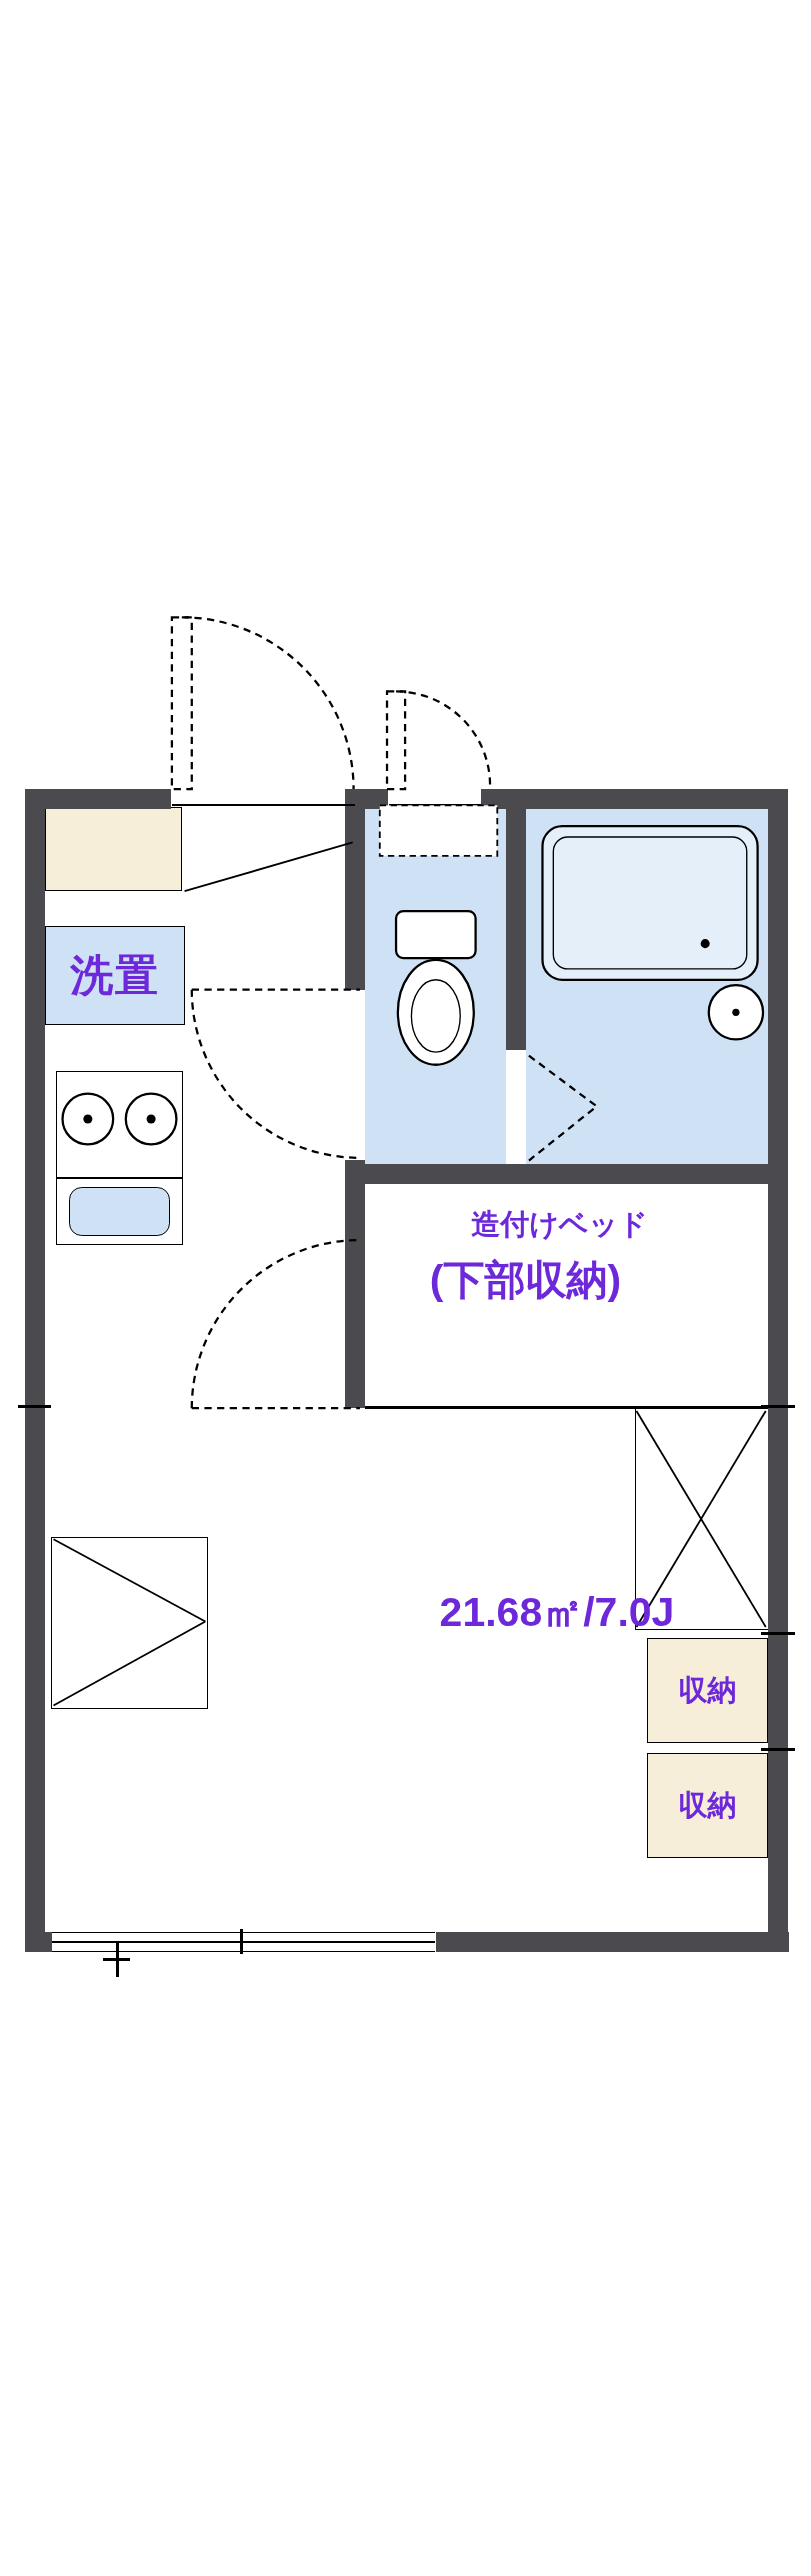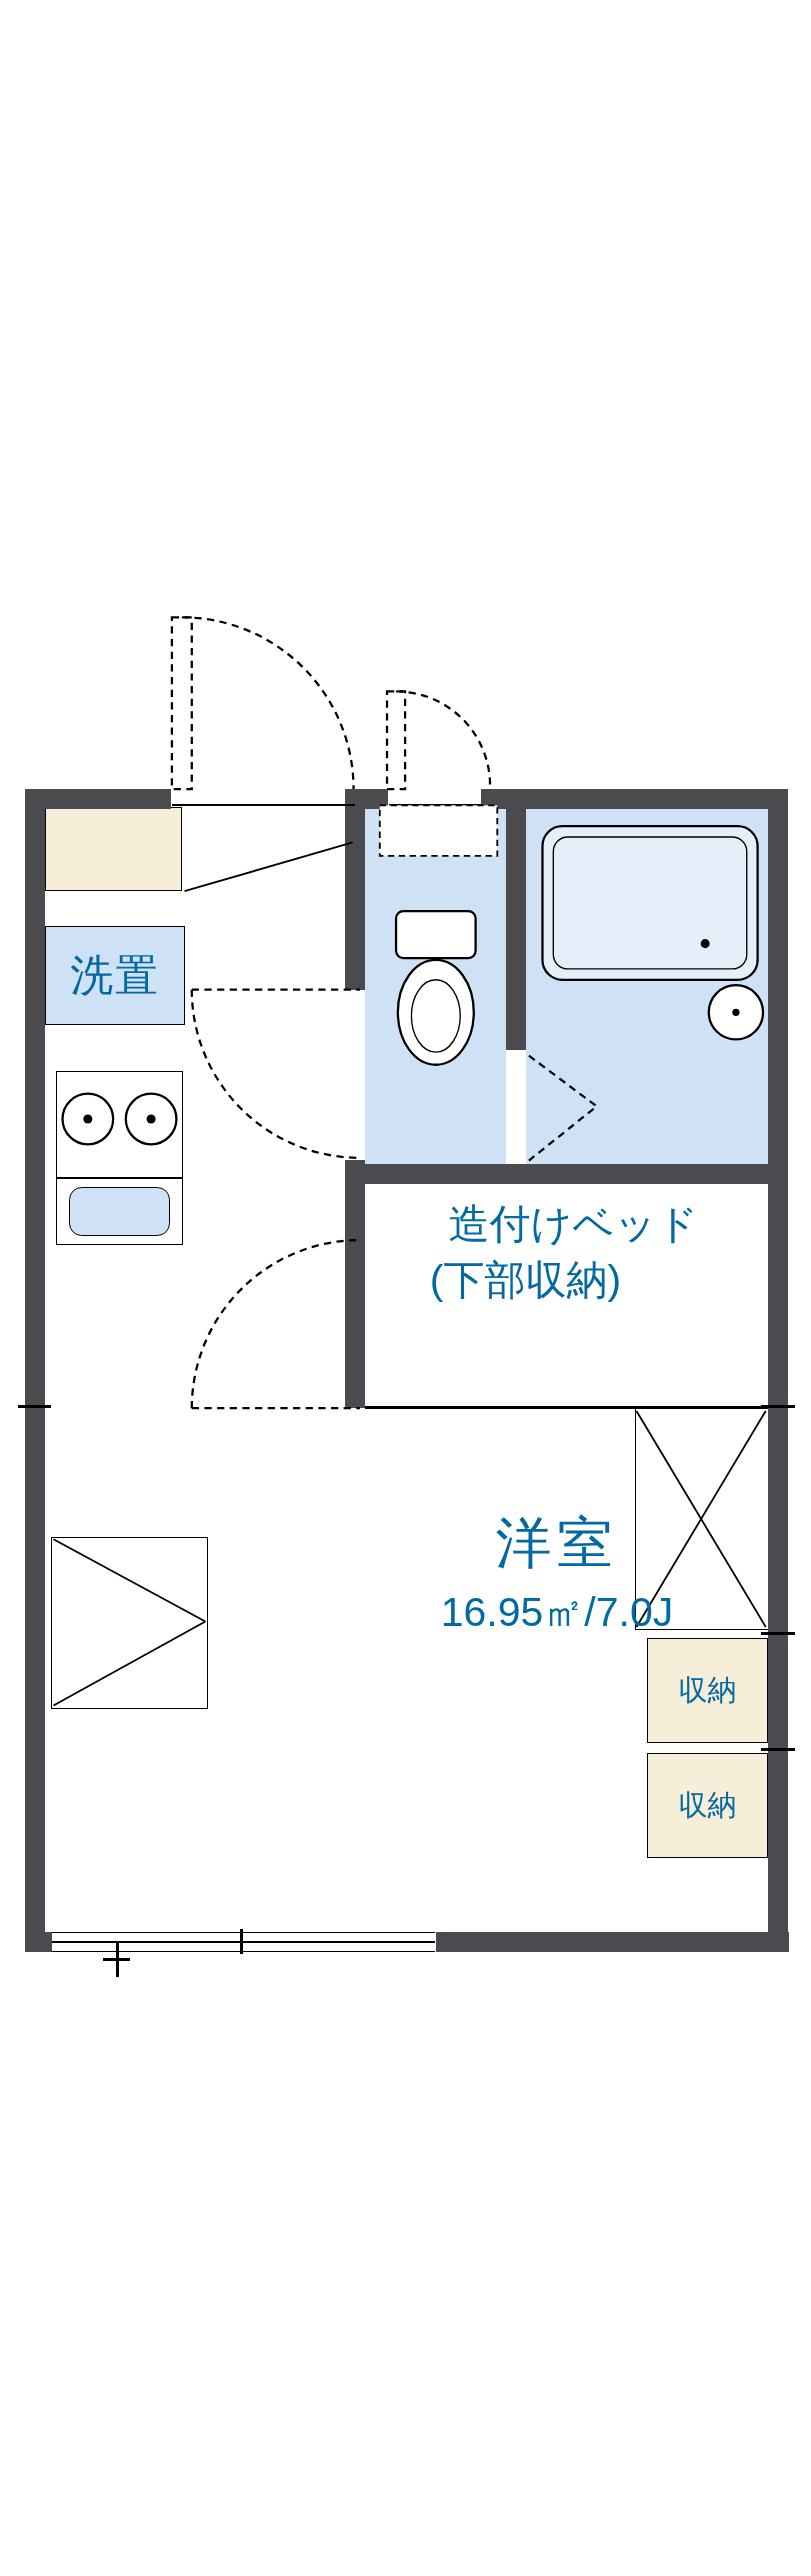--- a/index.html
+++ b/index.html
@@ -10,21 +10,21 @@
   }
   .abs{position:absolute;box-sizing:border-box;}
   .wall{background:var(--c-wall,#4b4b4f);}
   .blue{background:var(--c-room_blue,#cfe1f5);}
   .cream{background:var(--c-storage_cream,#f7eed9);}
   .white{background:#ffffff;}
   .b2{border:1.8px solid #000;}
   .line{background:#000;}
   .lbl{
     position:absolute;display:flex;align-items:center;justify-content:center;
-    color:#0369a1;text-align:center;box-sizing:border-box;white-space:nowrap;
+    color:#6d28d9;text-align:center;box-sizing:border-box;white-space:nowrap;font-weight:bold;
   }
   svg.overlay{position:absolute;left:0;top:0;pointer-events:none;}
 </style>
 </head>
 <body>
 
 <div class="abs" style="left:0;top:0;width:812px;height:2576px;">
 
   <div class="abs blue" style="left:365px;top:809px;width:141px;height:355px;"></div>
   <div class="abs blue" style="left:526px;top:809px;width:242px;height:355px;"></div>
@@ -127,23 +127,22 @@
     </g>
 
     <g stroke="#000" stroke-width="2">
       <line x1="59" y1="1703" x2="227" y2="1794"></line>
       <line x1="59" y1="1887" x2="227" y2="1794"></line>
     </g>
   </svg>
 
   <div class="lbl" style="left:45px;top:926px;width:140px;height:99px;font-size:43px;letter-spacing:1.8px;">洗置</div>
 
-  <div class="lbl" style="left:372px;top:1199px;width:403px;height:51px;font-size:41px;">造付けベッド</div>
+  <div class="lbl" style="left:358px;top:1199px;width:403px;height:51px;font-size:29px;">造付けベッド</div>
   <div class="lbl" style="left:365px;top:1255px;width:321px;height:51px;font-size:41px;">(下部収納)</div>
 
-  <div class="lbl" style="left:304px;top:1511px;width:506px;height:65px;font-size:56px;letter-spacing:5.4px;">洋室</div>
-  <div class="lbl" style="left:304px;top:1587px;width:506px;height:51px;font-size:41px;">16.95㎡/7.0J</div>
+  <div class="lbl" style="left:304px;top:1587px;width:506px;height:51px;font-size:41px;">21.68㎡/7.0J</div>
 
   <div class="lbl" style="left:647px;top:1638px;width:121px;height:105px;font-size:29px;">収納</div>
   <div class="lbl" style="left:647px;top:1753px;width:121px;height:105px;font-size:29px;">収納</div>
 
 </div>
 
 
 </body></html>

